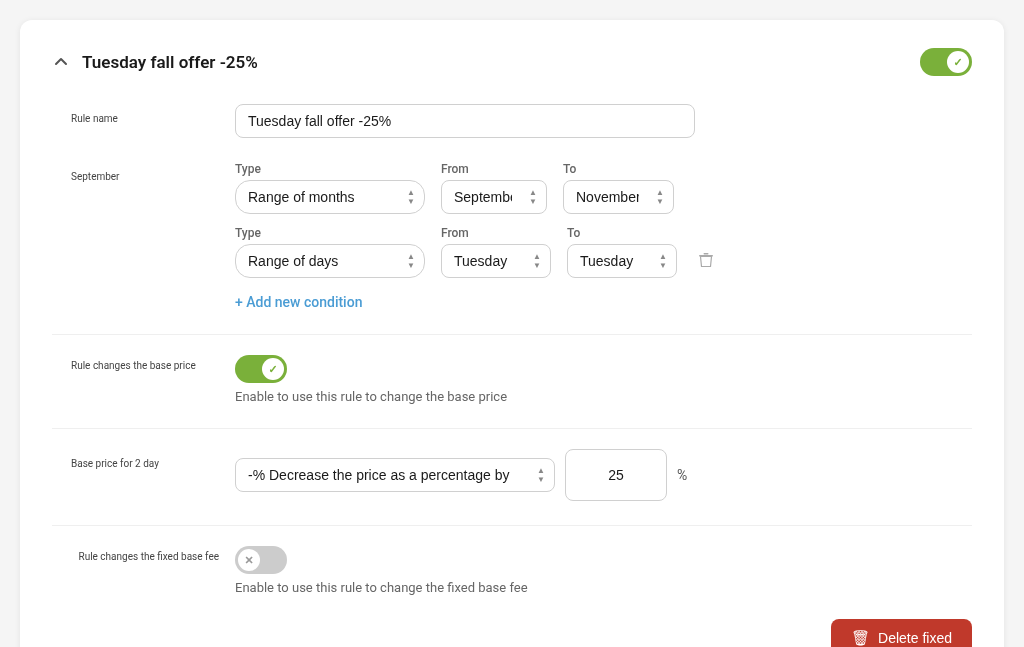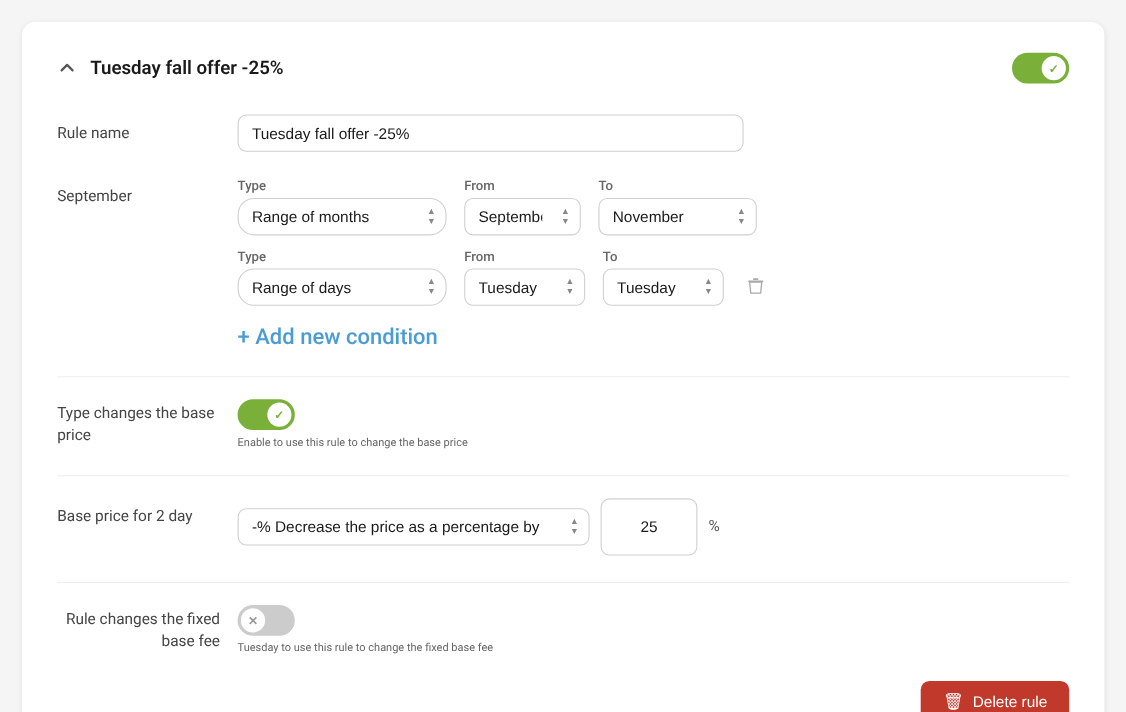--- a/index.html
+++ b/index.html
@@ -85,24 +85,25 @@
     
     .form-row {
       display: flex;
       align-items: flex-start;
       margin-bottom: 24px;
       gap: 16px;
     }
     .form-label {
       width: 148px;
       min-width: 148px;
-      font-size: 14px;
+      font-size: 10px;
       color: #444;
       padding-top: 8px;
       line-height: 1.4;
+      margin-left: 19px;
     }
     .form-content {
       flex: 1;
     }
 
     
     .rule-name-input {
       width: 460px;
       padding: 8px 12px;
       border: 1px solid #d0d0d0;
@@ -159,66 +160,66 @@
       gap: 1px;
       pointer-events: none;
     }
     .select-arrows span {
       font-size: 8px;
       color: #888;
       line-height: 1;
     }
     .type-select { width: 190px; border-radius: 15px; }
     .from-select-month { width: 106px; text-align: center; }
-    .to-select-month { width: 144px; }
+    .to-select-month { width: 111px; }
     .from-select-day { width: 110px; }
     .to-select-day { width: 110px; }
 
     .delete-btn {
       background: none;
       border: none;
       cursor: pointer;
       color: #aaa;
       font-size: 18px;
       padding: 4px;
       margin-top: 20px;
     }
 
     .add-condition-link {
       color: #4a9cd4;
-      font-size: 20px;
+      font-size: 14px;
       font-weight: 500;
       cursor: pointer;
       text-decoration: none;
       margin-top: 4px;
       display: inline-block;
     }
 
     
     .toggle-row {
       display: flex;
       align-items: center;
       gap: 12px;
       margin-bottom: 6px;
     }
     .toggle-description {
-      font-size: 10px;
+      font-size: 13px;
       color: #666;
       margin-top: 4px;
     }
 
     
     .price-row {
       display: flex;
       align-items: center;
       gap: 10px;
     }
     .price-select { width: 320px; }
     .price-input {
-      width: 88px;
+      width: 102px;
       padding: 17px 10px;
       border: 1px solid #d0d0d0;
       border-radius: 8px;
       font-size: 14px;
       color: #1a1a1a;
       outline: none;
       text-align: center;
     }
     .percent-label {
       font-size: 14px;
@@ -394,21 +395,21 @@
         </div>
 
         <a class="add-condition-link" href="#">+ Add new condition</a>
       </div>
     </div>
   </div>
 
   <hr class="divider">
 
   <div class="form-row">
-    <div class="form-label" style="padding-top:4px;">Type changes the base price</div>
+    <div class="form-label" style="padding-top:4px;">Rule changes the base price</div>
     <div class="form-content">
       <div class="toggle-row">
         <div class="toggle">
           <div class="toggle-slider on"></div>
           <div class="toggle-knob on">
             <span class="toggle-checkmark">✓</span>
           </div>
         </div>
       </div>
       <div class="toggle-description">Enable to use this rule to change the base price</div>
@@ -444,24 +445,24 @@
     <div class="form-label" style="padding-top:4px;text-align:right;">Rule changes the fixed base fee</div>
     <div class="form-content">
       <div class="toggle-row">
         <div class="toggle">
           <div class="toggle-slider off"></div>
           <div class="toggle-knob off">
             <span class="toggle-x">✕</span>
           </div>
         </div>
       </div>
-      <div class="toggle-description">Tuesday to use this rule to change the fixed base fee</div>
+      <div class="toggle-description">Enable to use this rule to change the fixed base fee</div>
     </div>
   </div>
 
   <div class="footer">
     <button class="delete-rule-btn">
       <span class="trash-icon">🗑</span>
-      <span>Delete rule</span>
+      <span>Delete fixed</span>
     </button>
   </div>
 
 </div>
 
 </body></html>

